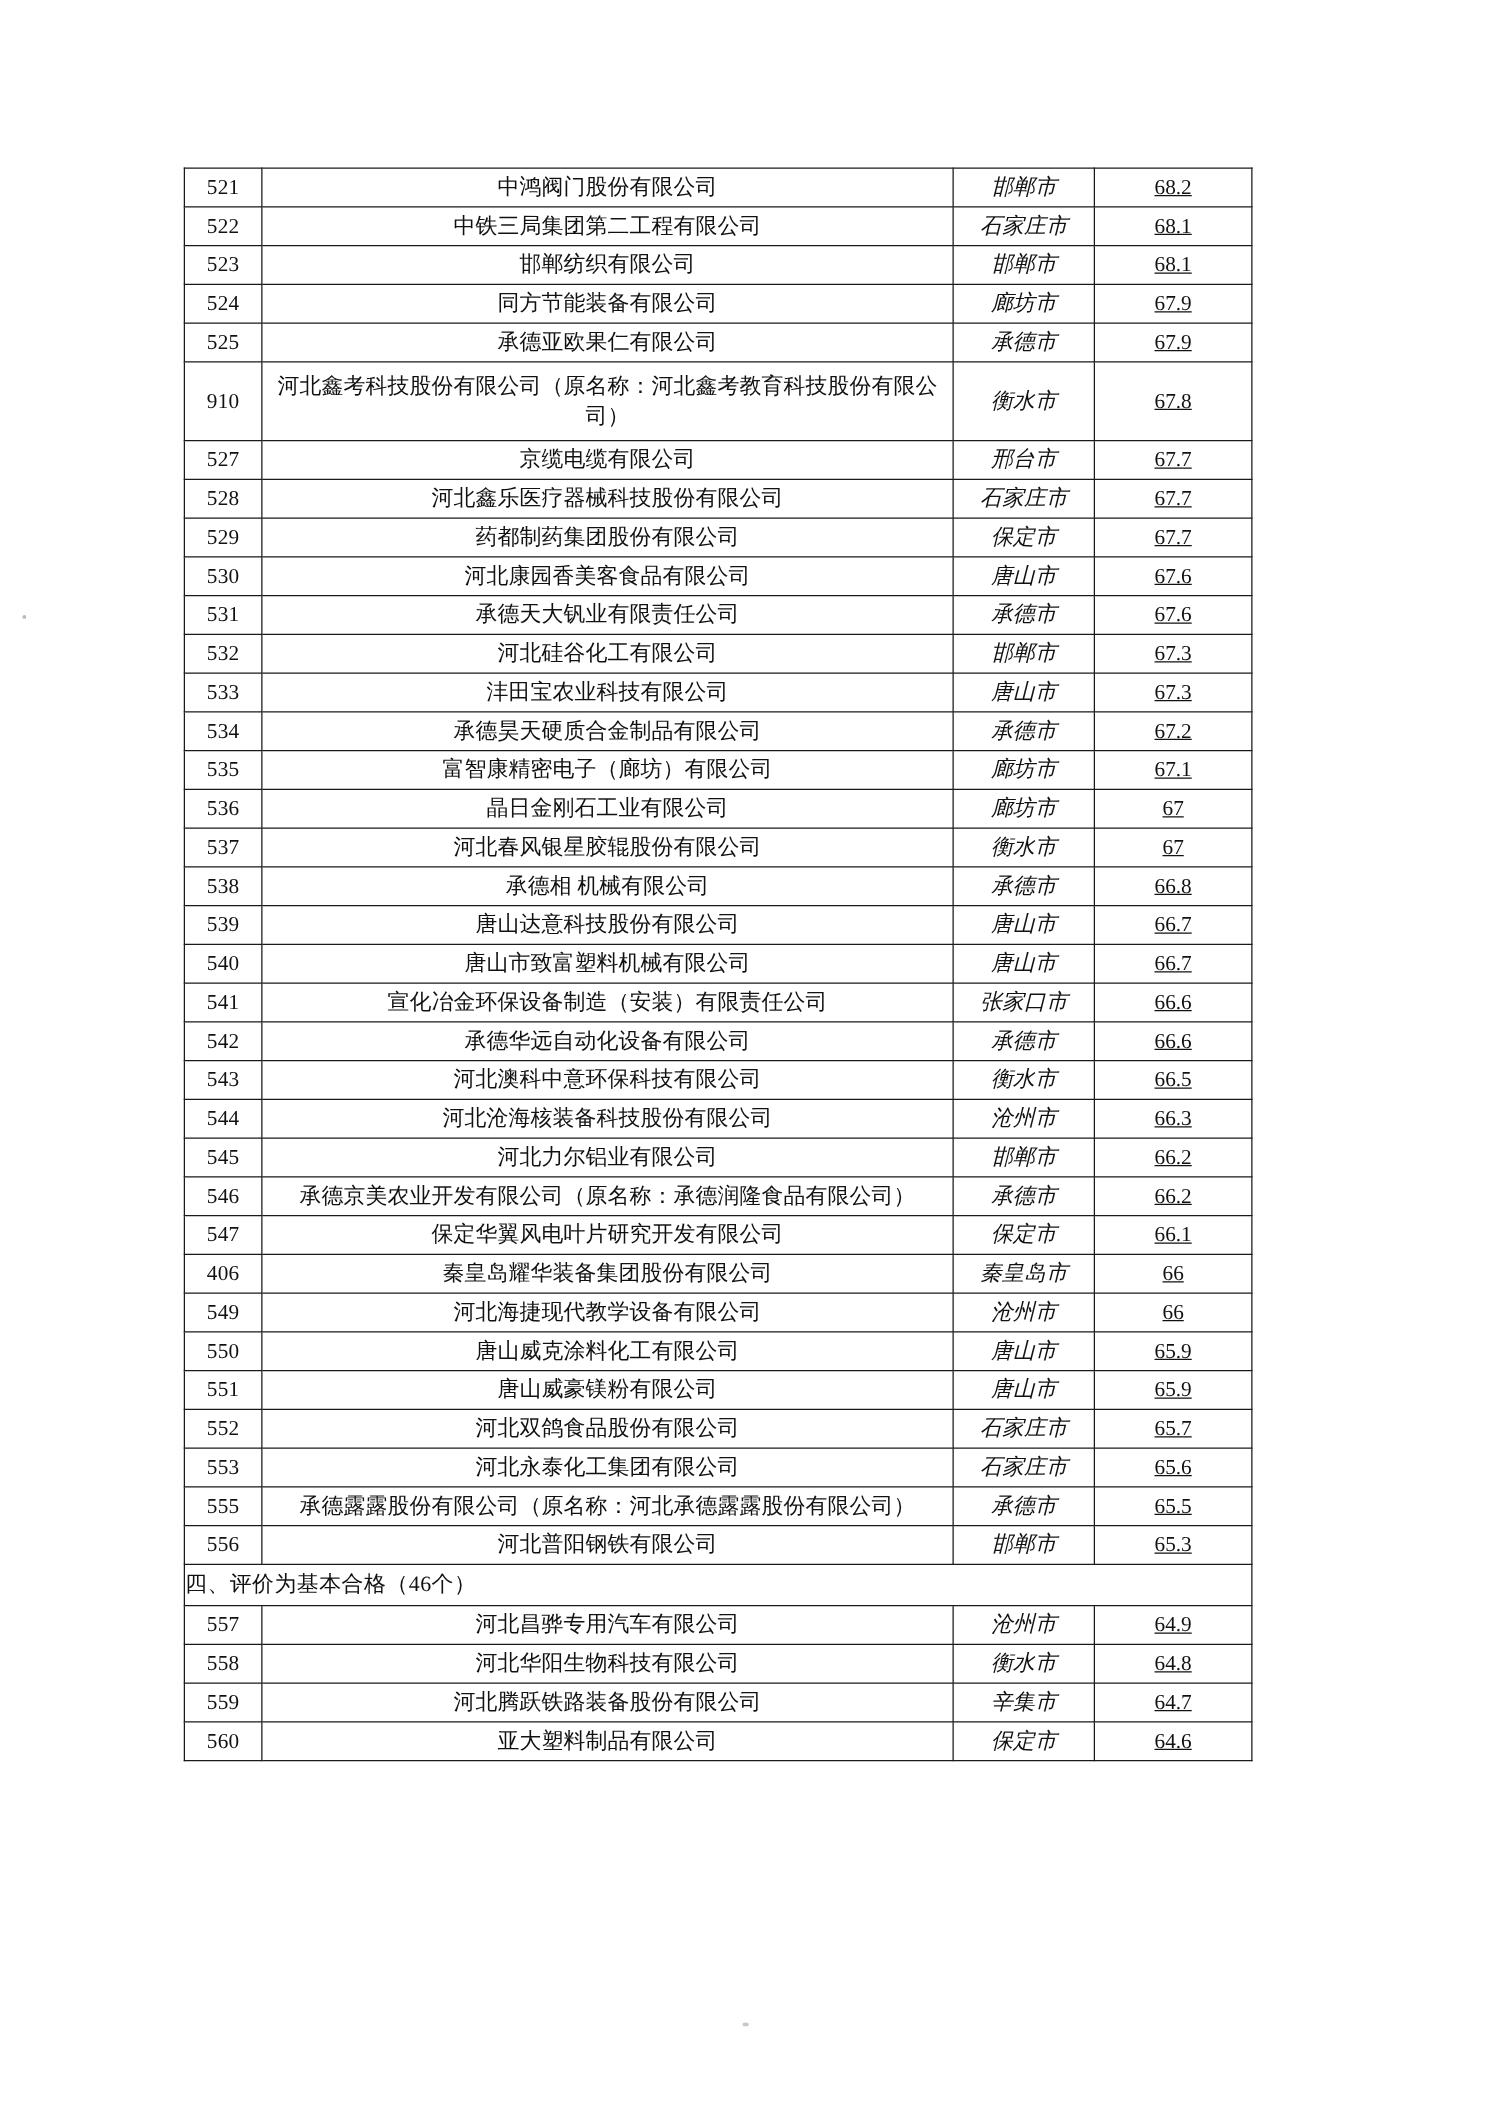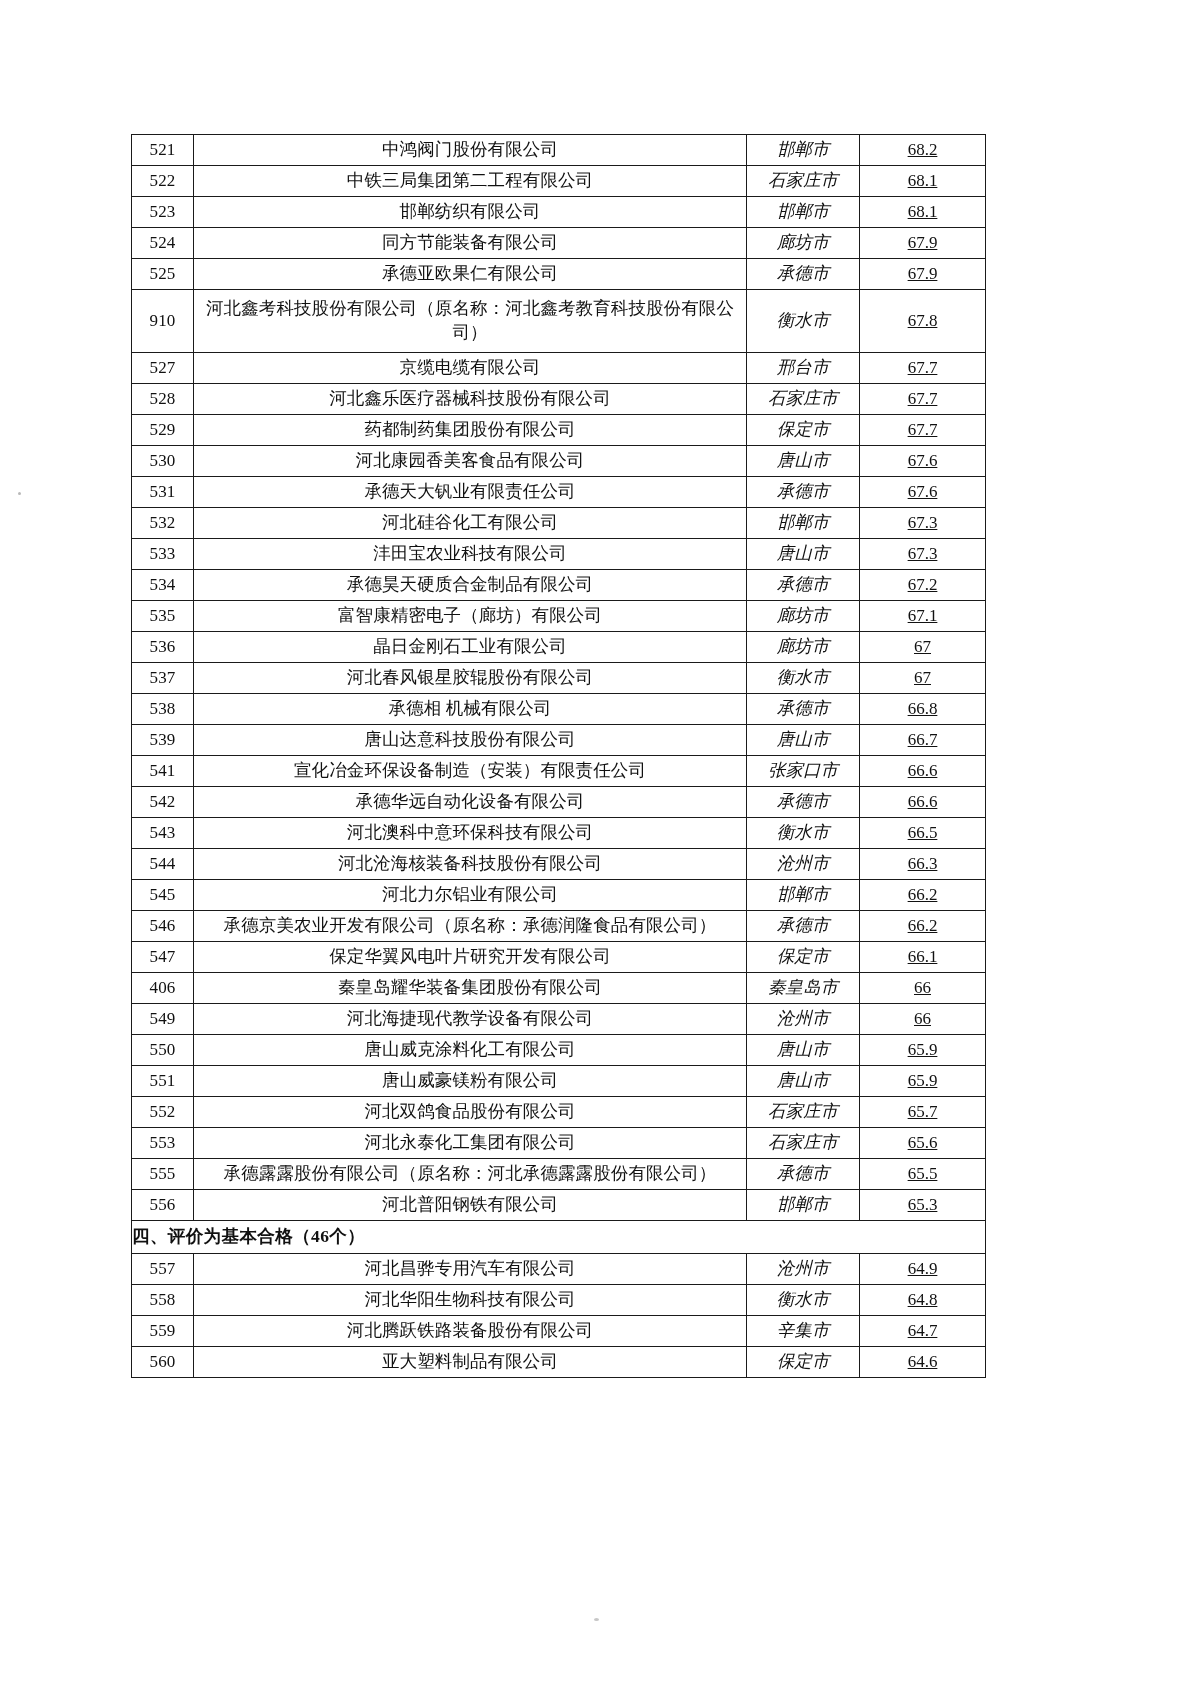--- a/index.html
+++ b/index.html
@@ -30,21 +30,21 @@
 
   .page {
     position: absolute;
     left: 0; top: 0;
     width: 1197px;
     height: 1698px;
   }
 
   table.report {
     position: absolute;
-    left: 131px;
+    left: 147px;
     top: 134px;
     width: 854px;
     border-collapse: collapse;
     table-layout: fixed;
     font-size: 17.5px;
     line-height: 1.35;
   }
 
   table.report td {
     border: 1.4px solid #1a1a1a;
@@ -82,21 +82,21 @@
     font-size: 17px;
     padding: 4px 0;
     text-decoration: underline;
   }
 
   tr.row-std td { height: 30px; }
   tr.row-tall td { height: 62px; }
 
   td.section-header {
     text-align: left;
-    font-weight: bold;
+    font-weight: normal;
     font-size: 17.5px;
     padding: 5px 4px 5px 7px;
     letter-spacing: 0.4px;
     height: 32px;
   }
 
   
   .page, table.report { -webkit-font-smoothing: none; }
 </style>
 </head>
@@ -222,20 +222,26 @@
           <td class="city">承德市</td>
           <td class="score">66.8</td>
         </tr>
         <tr class="row-std">
           <td class="idx">539</td>
           <td class="name">唐山达意科技股份有限公司</td>
           <td class="city">唐山市</td>
           <td class="score">66.7</td>
         </tr>
         <tr class="row-std">
+          <td class="idx">540</td>
+          <td class="name">唐山市致富塑料机械有限公司</td>
+          <td class="city">唐山市</td>
+          <td class="score">66.7</td>
+        </tr>
+        <tr class="row-std">
           <td class="idx">541</td>
           <td class="name">宣化冶金环保设备制造（安装）有限责任公司</td>
           <td class="city">张家口市</td>
           <td class="score">66.6</td>
         </tr>
         <tr class="row-std">
           <td class="idx">542</td>
           <td class="name">承德华远自动化设备有限公司</td>
           <td class="city">承德市</td>
           <td class="score">66.6</td>

